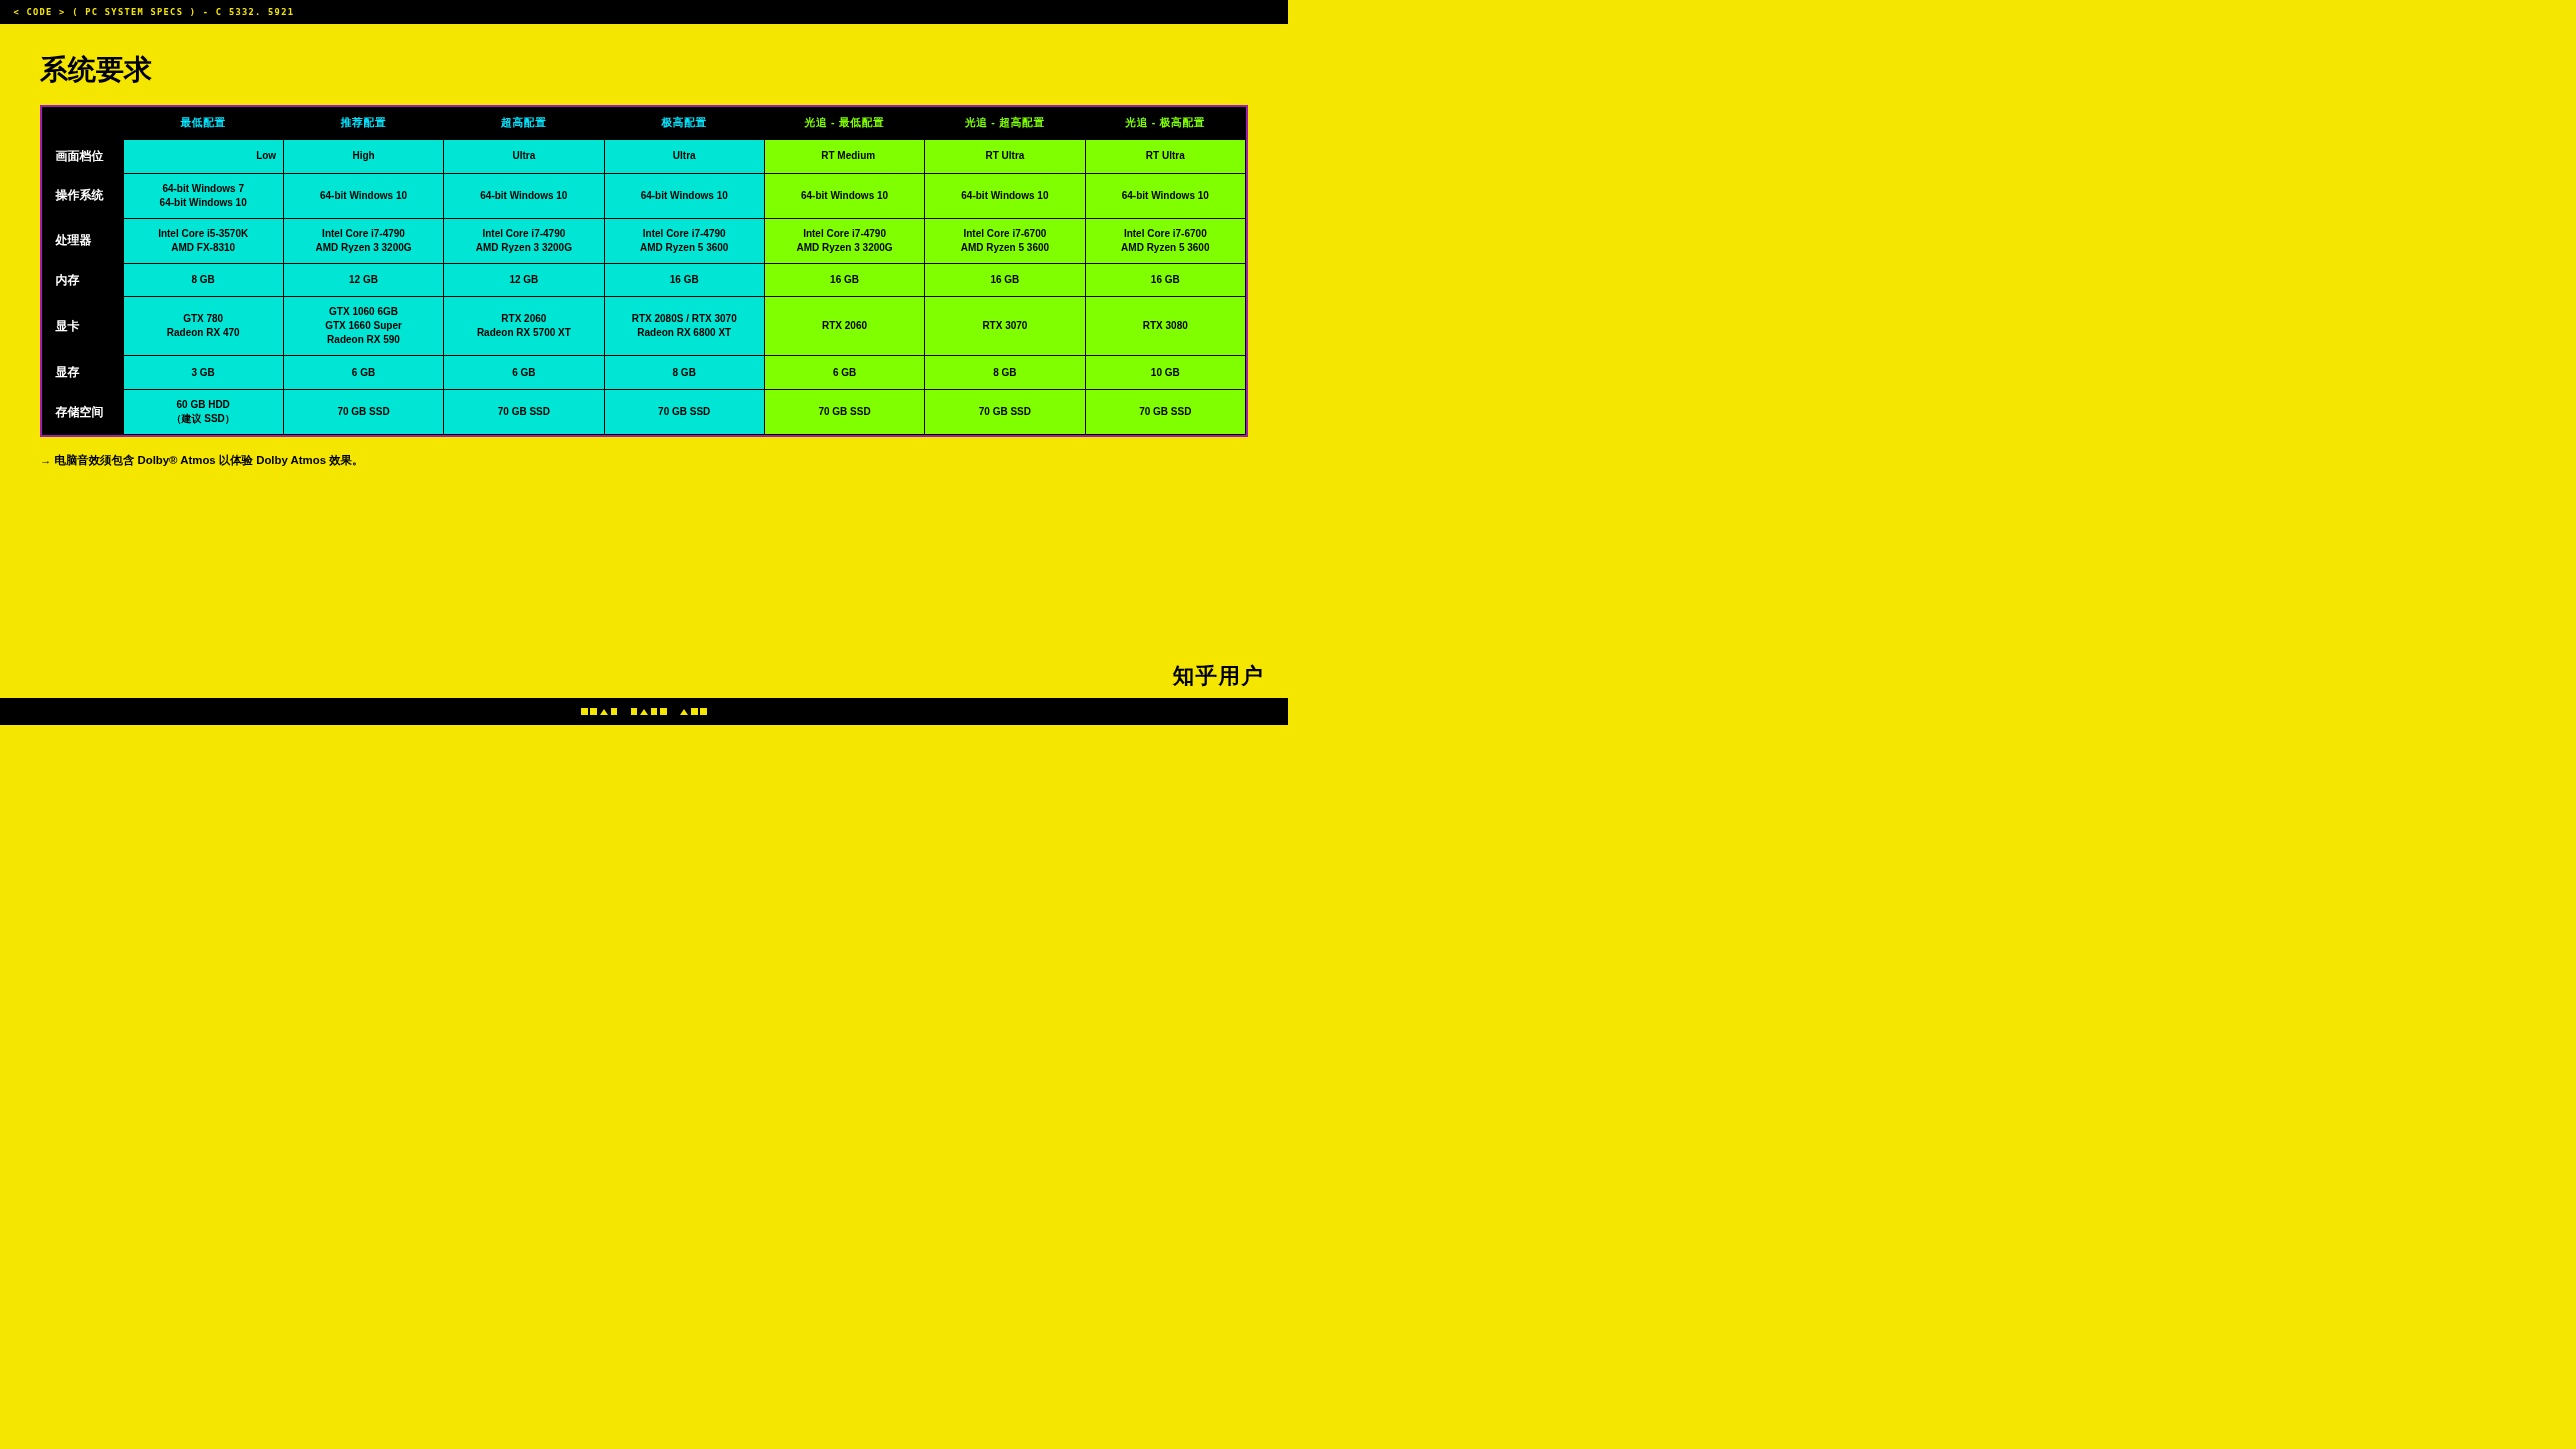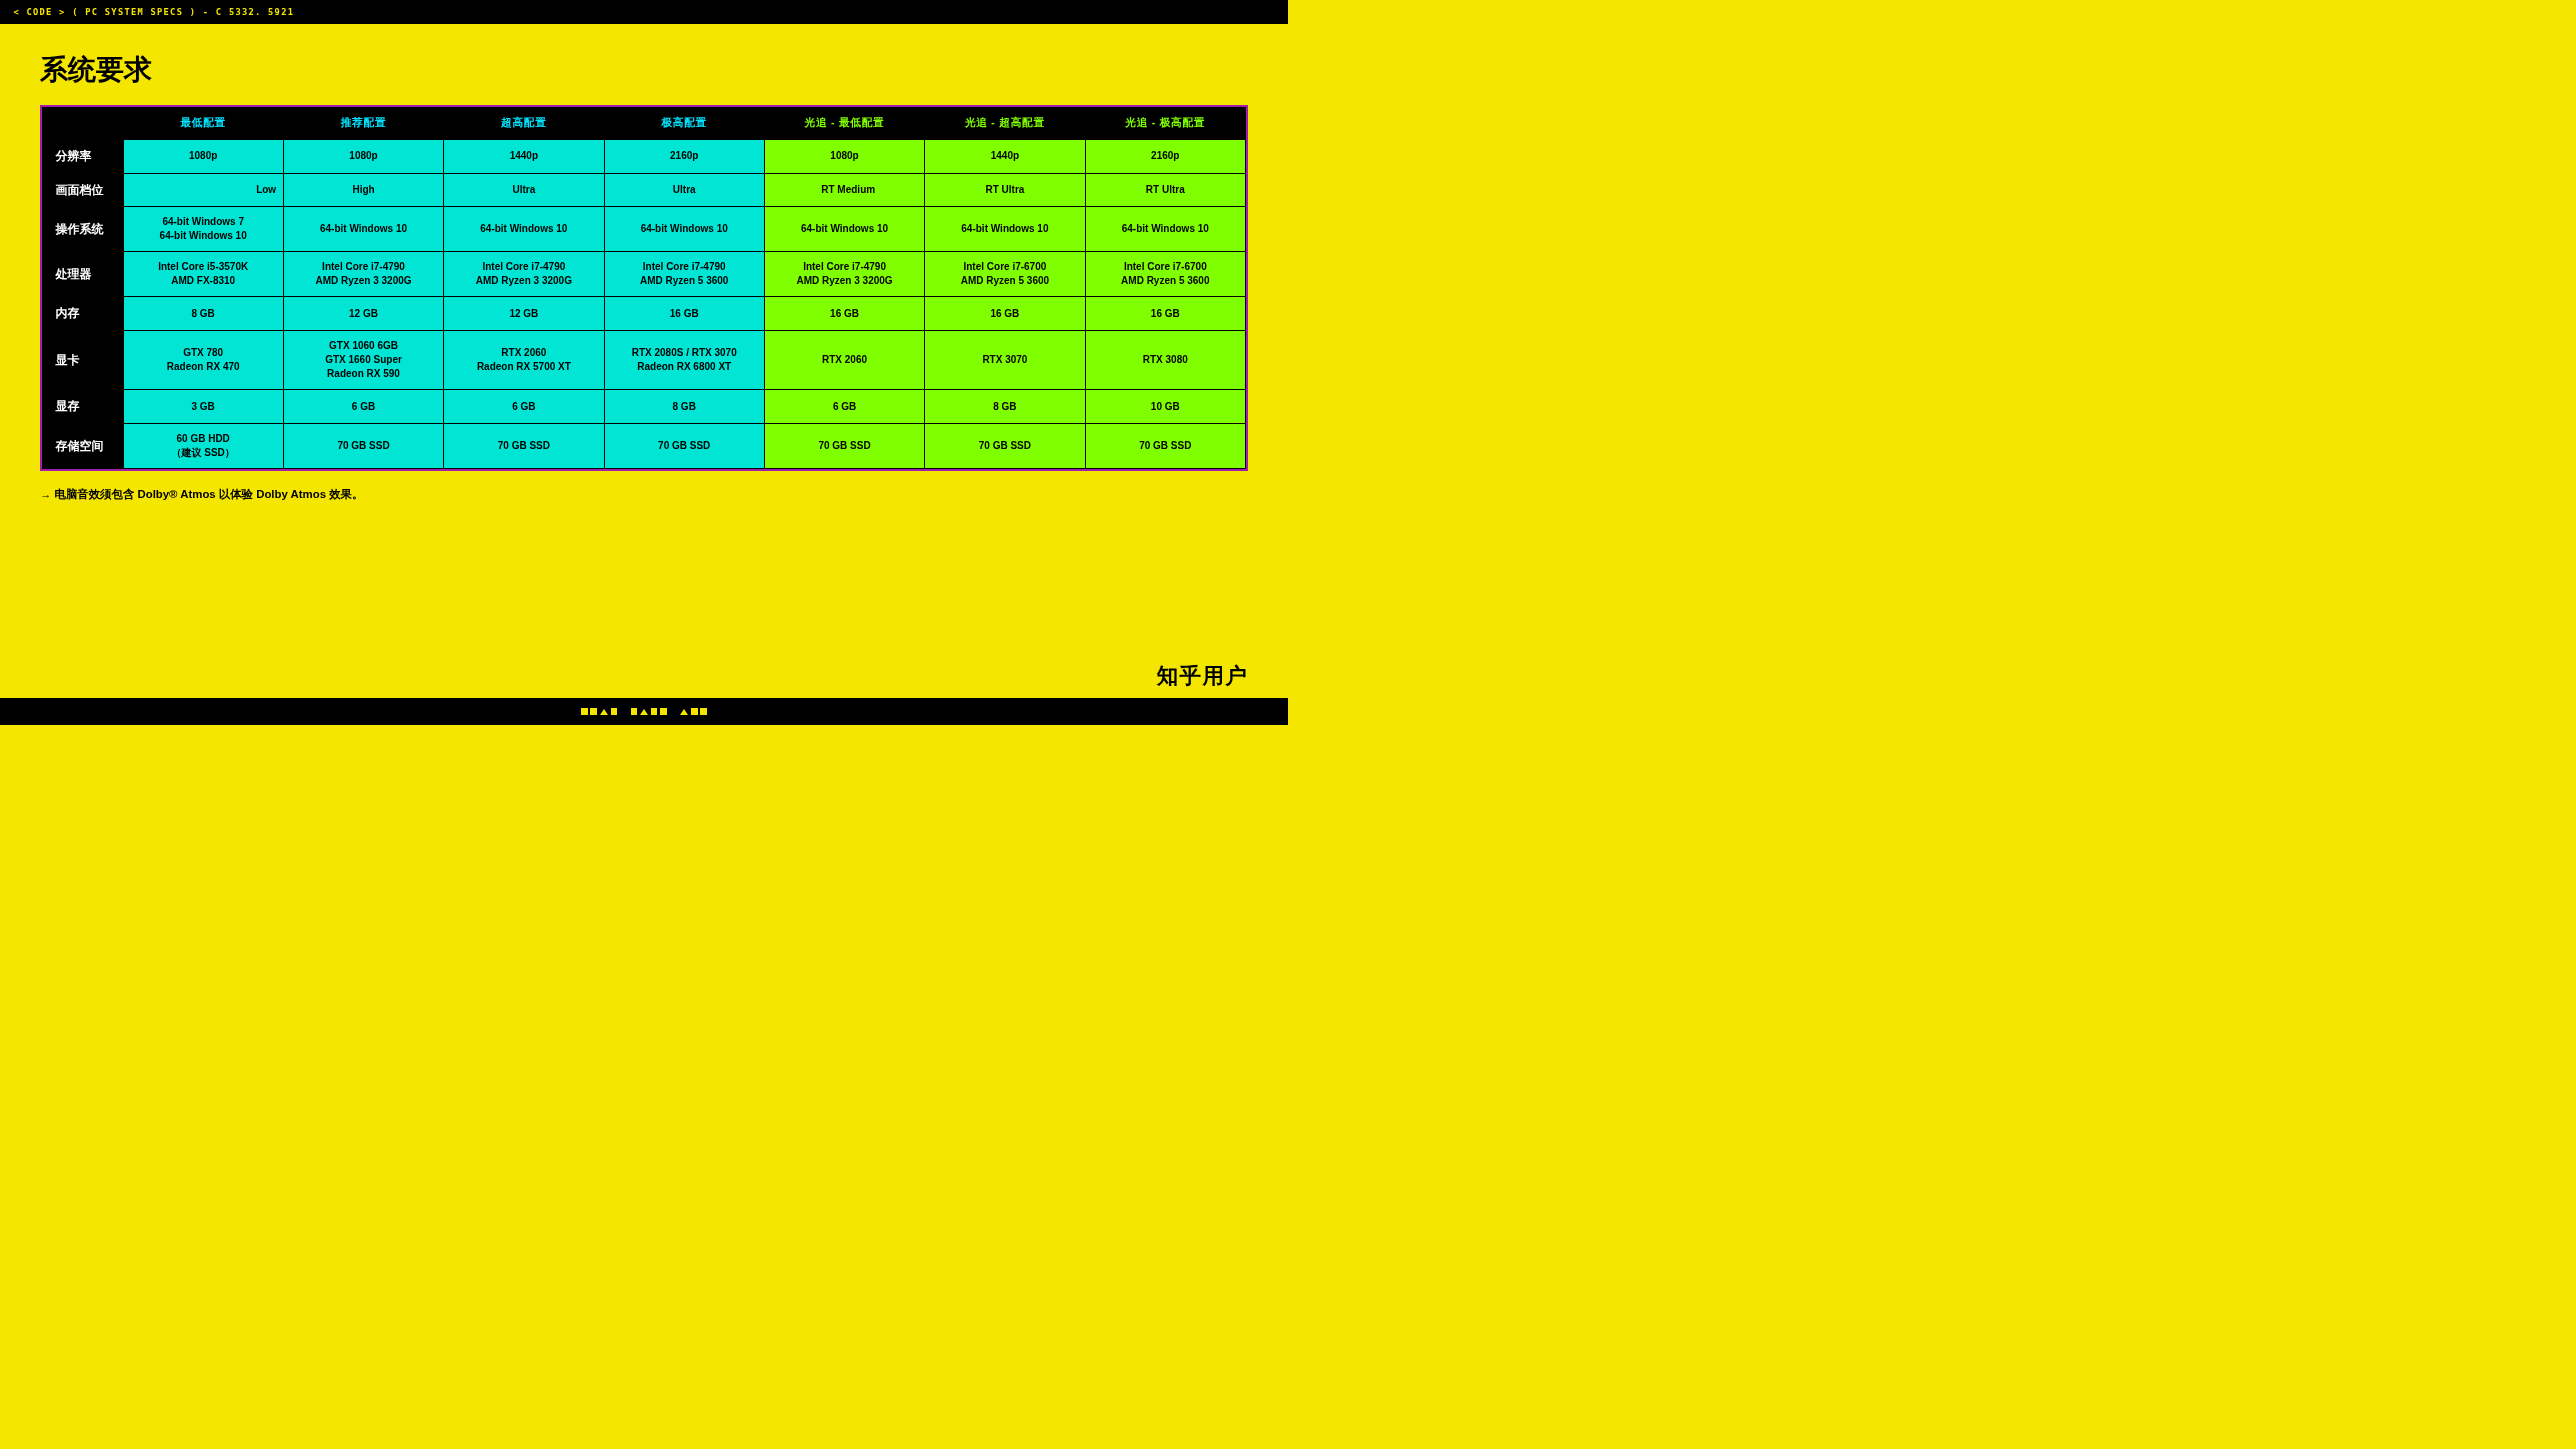--- a/index.html
+++ b/index.html
@@ -153,21 +153,21 @@
       color: #000;
       display: flex;
       align-items: center;
       gap: 5.4px;
     }
 
     
     .watermark {
       position: absolute;
       bottom: 35px;
-      right: 40px;
+      right: 24px;
       font-size: 21.5px;
       font-weight: 900;
       color: #000;
       font-family: 'Arial Black', Arial, sans-serif;
       letter-spacing: 1.3px;
     }
 
     
     .bottom-icons {
       display: flex;
@@ -217,30 +217,20 @@
           <th class="cyan-header">最低配置</th>
           <th class="cyan-header">推荐配置</th>
           <th class="cyan-header">超高配置</th>
           <th class="cyan-header">极高配置</th>
           <th class="green-header">光追 - 最低配置</th>
           <th class="green-header">光追 - 超高配置</th>
           <th class="green-header">光追 - 极高配置</th>
         </tr>
       </thead>
       <tbody id="table-body">
-      <tr>
-            <td>分辨率</td>
-            <td class="cyan-cell" style="white-space: pre-line;">1080p</td>
-            <td class="cyan-cell" style="white-space: pre-line;">1080p</td>
-            <td class="cyan-cell" style="white-space: pre-line;">1440p</td>
-            <td class="cyan-cell" style="white-space: pre-line;">2160p</td>
-            <td class="green-cell" style="white-space: pre-line;">1080p</td>
-            <td class="green-cell" style="white-space: pre-line;">1440p</td>
-            <td class="green-cell" style="white-space: pre-line;">2160p</td>
-          </tr>
           <tr>
             <td>画面档位</td>
             <td class="cyan-cell" style="white-space: pre-line; text-align: right;">Low</td>
             <td class="cyan-cell" style="white-space: pre-line;">High</td>
             <td class="cyan-cell" style="white-space: pre-line;">Ultra</td>
             <td class="cyan-cell" style="white-space: pre-line;">Ultra</td>
             <td class="green-cell" style="white-space: pre-line; padding-left: 14px;">RT Medium</td>
             <td class="green-cell" style="white-space: pre-line;">RT Ultra</td>
             <td class="green-cell" style="white-space: pre-line;">RT Ultra</td>
           </tr>

